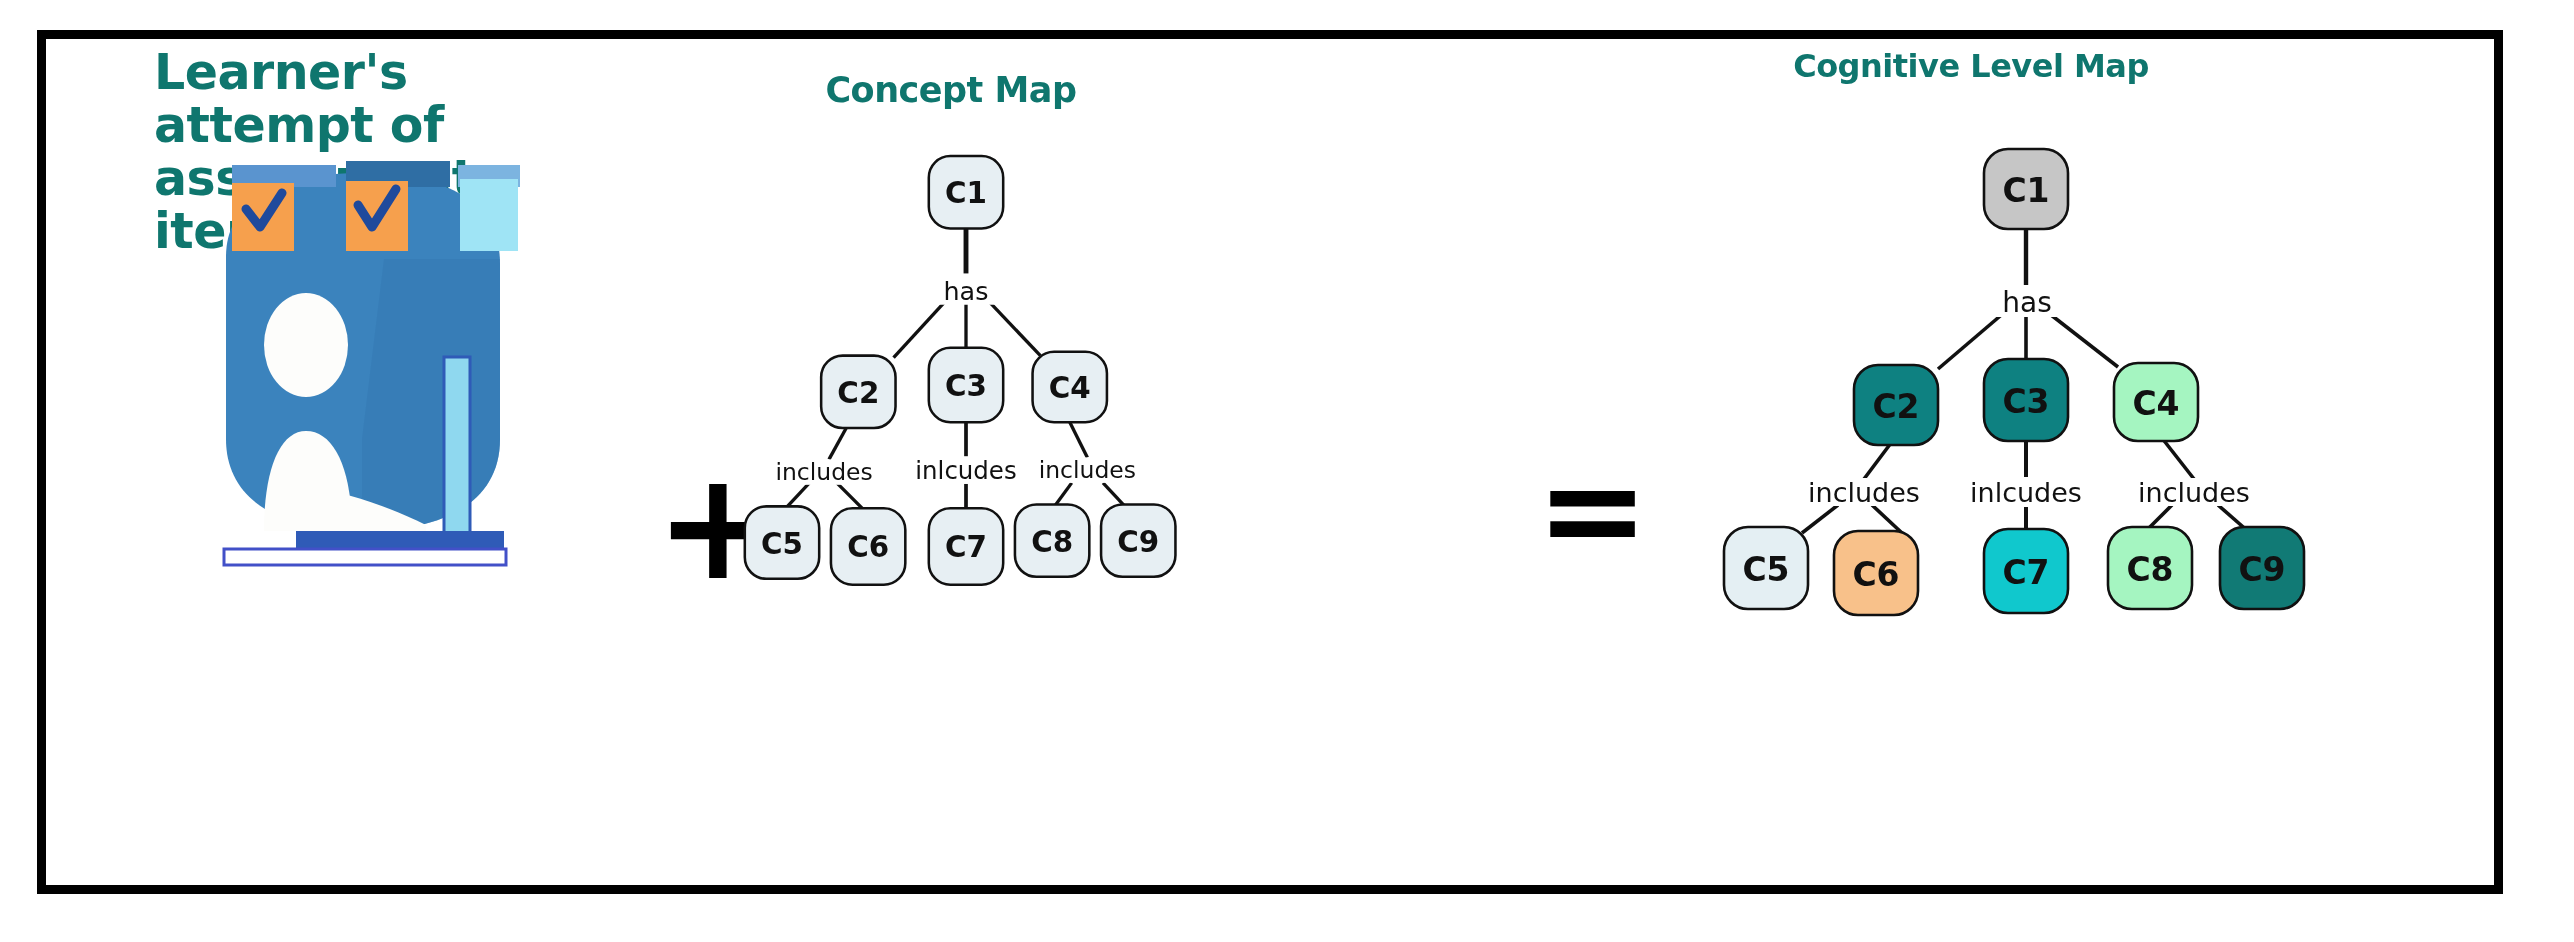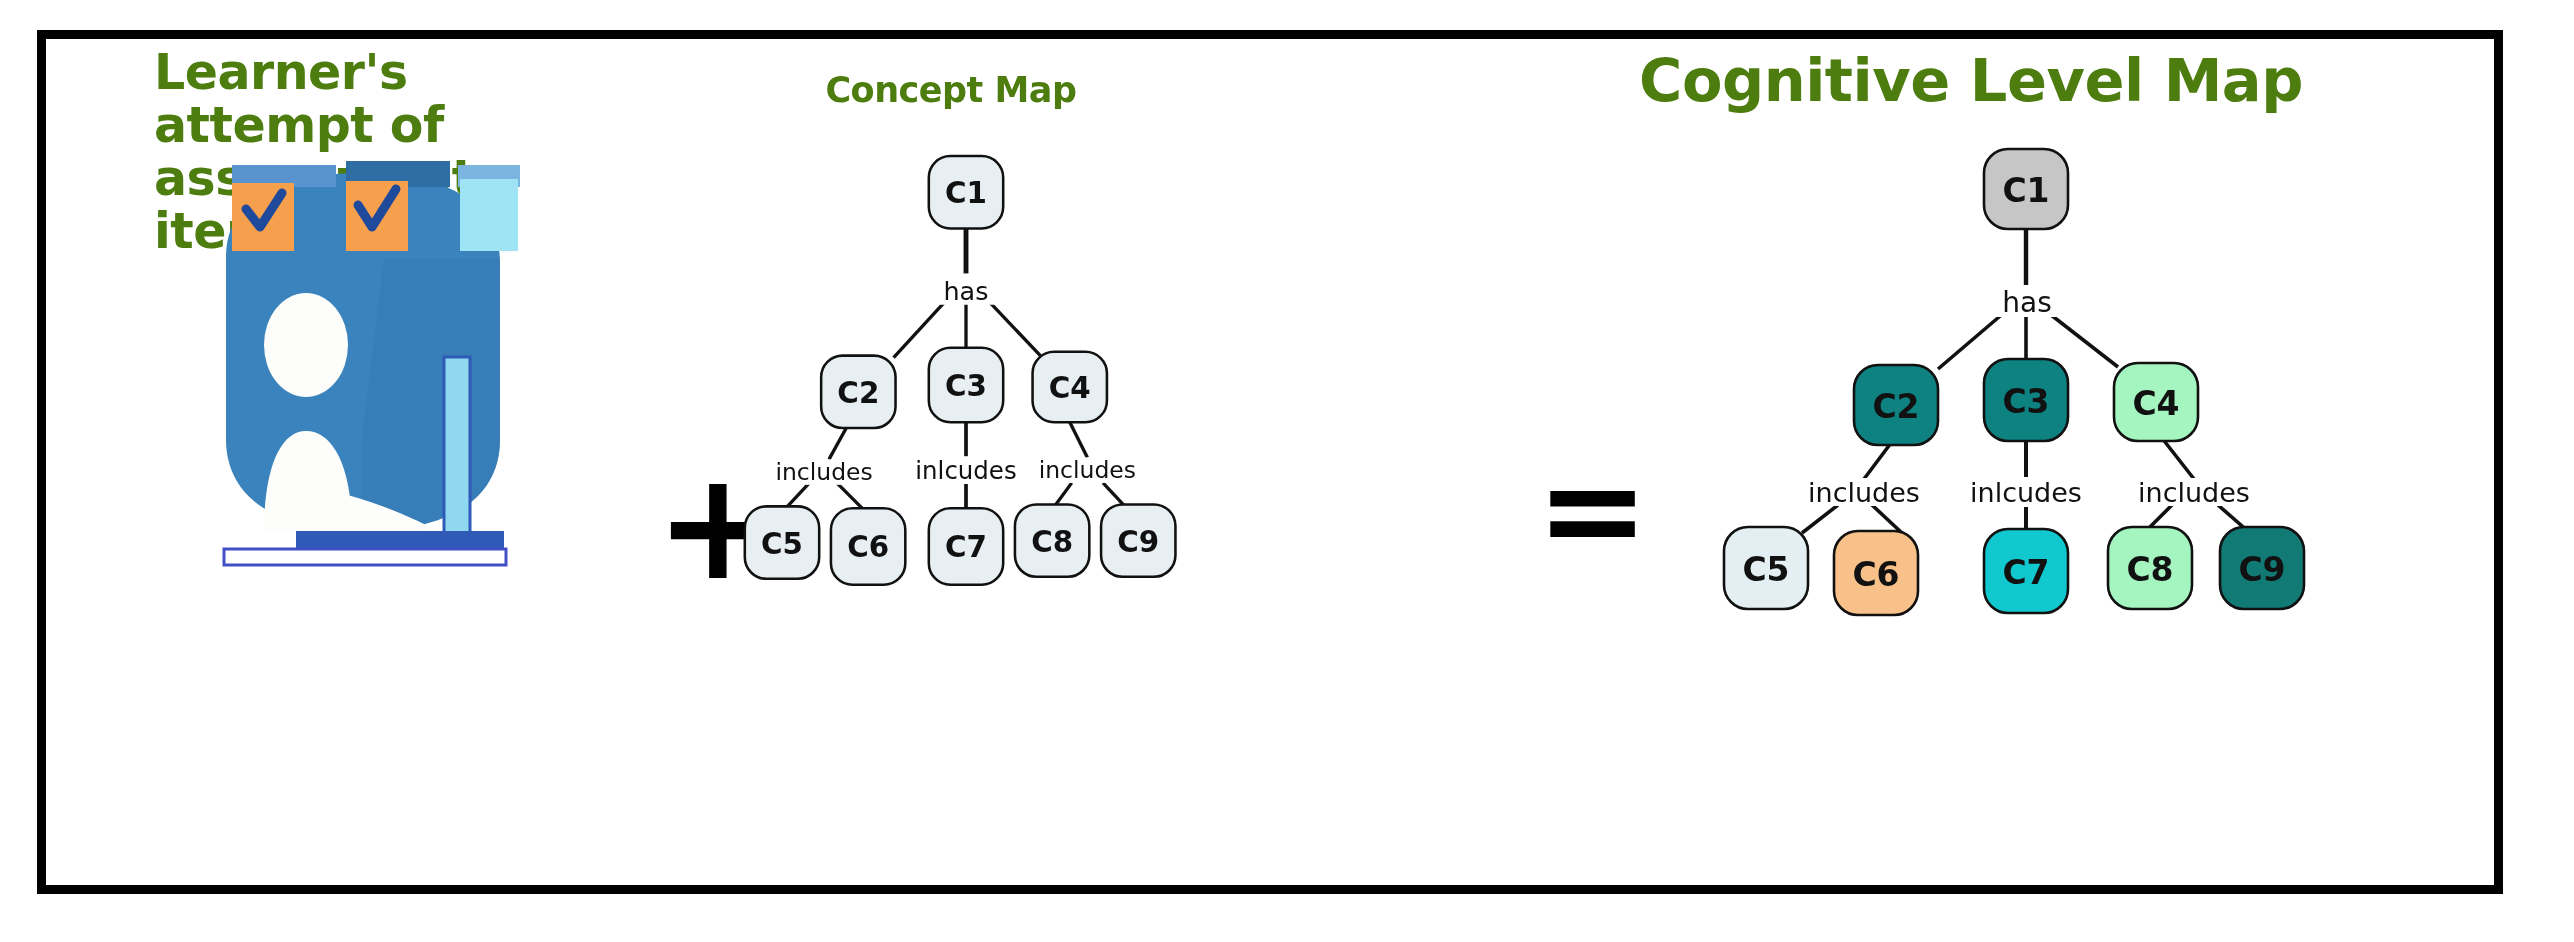--- a/index.html
+++ b/index.html
@@ -5,27 +5,27 @@
   html,body{margin:0;padding:0;background:#fff;}
   body{width:2574px;height:942px;font-family:"Liberation Sans",sans-serif;overflow:hidden;}
 
   #frame{
     position:absolute;left:37px;top:30px;width:2466px;height:864px;
     border:9px solid #000;background:#fff;box-sizing:border-box;
   }
 
   
   .panel-title{
-    position:absolute;font-weight:bold;color:#4d7c0f;
+    position:absolute;font-weight:bold;color:#0f766e;
     font-family:"DejaVu Sans",sans-serif;
     letter-spacing:-0.5px;line-height:1.08;
   }
   #title-learner{left:108px;top:8px;width:470px;font-size:49px;text-align:left;}
   #title-concept{left:640px;top:33px;width:530px;font-size:35px;text-align:center;}
-  #title-cognitive{left:1480px;top:10px;width:890px;font-size:59px;text-align:center;}
+  #title-cognitive{left:1480px;top:10px;width:890px;font-size:32px;text-align:center;}
 
   
   .op{
     position:absolute;font-weight:bold;color:#000;
     font-family:"DejaVu Sans",sans-serif;line-height:1;
   }
   #op-plus{left:609px;top:412px;font-size:150px;}
   #op-equals{left:1490px;top:404px;font-size:135px;}
 
   

